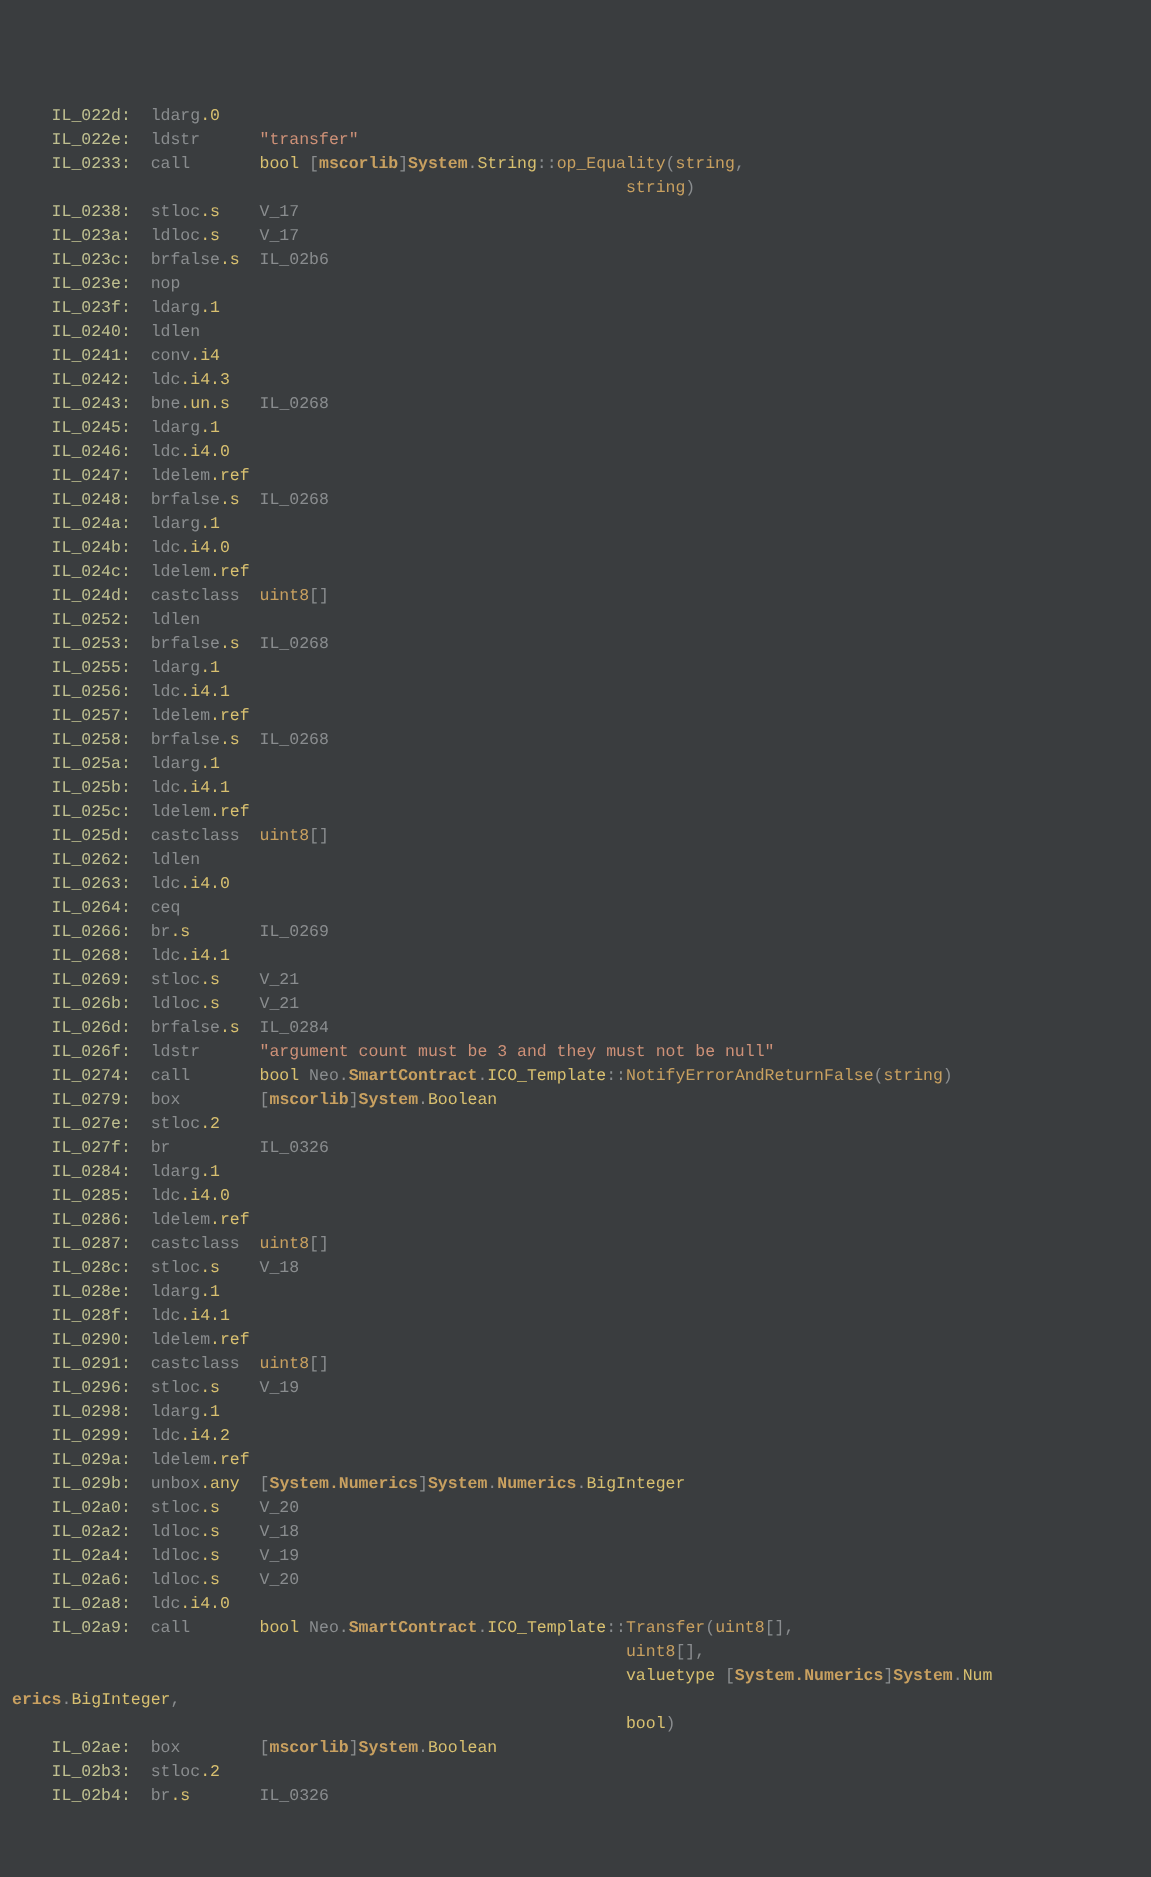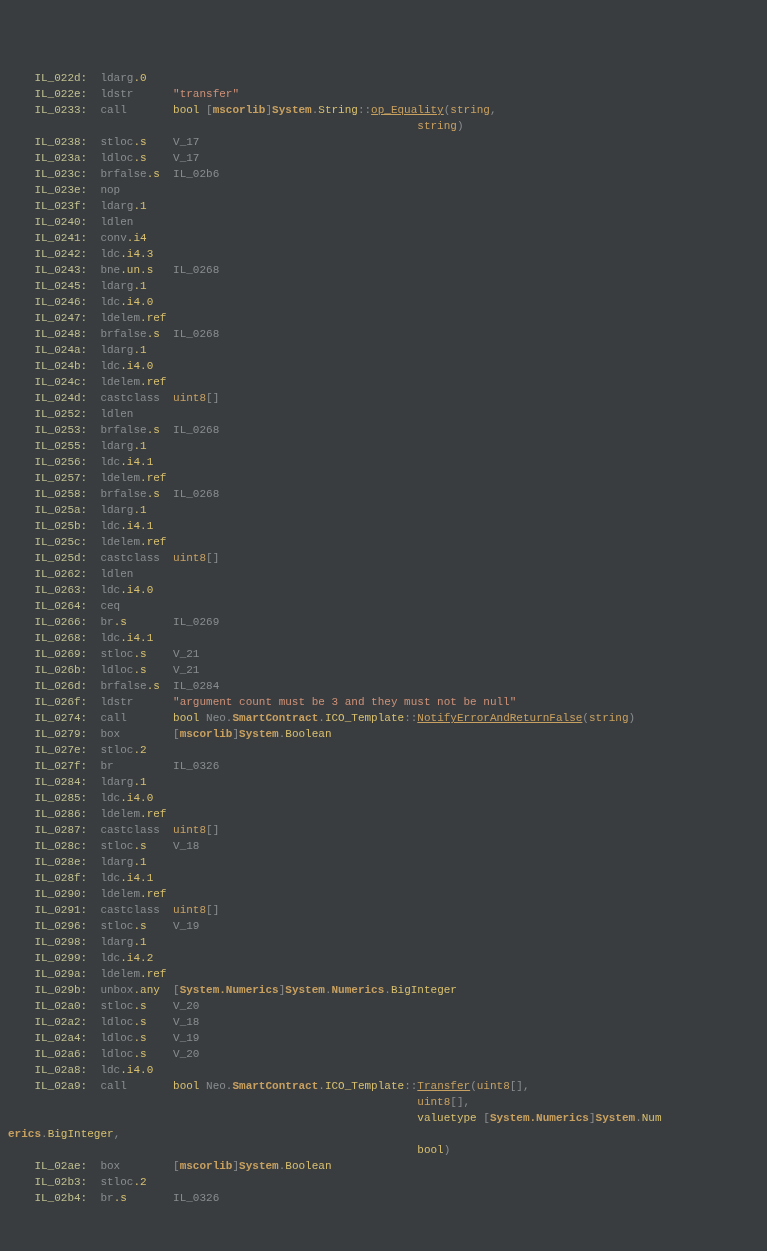--- a/index.html
+++ b/index.html
@@ -14,21 +14,21 @@
     white-space: pre;
   }
   .code-line { display: block; height: 16px; }
   .t-offset { color: #c0c090; }
   .t-op     { color: #8a8d8f; }
   .t-suffix { color: #d8c070; }
   .t-kw     { color: #d8c070; margin-top: 16px; }
   .t-str    { color: #ce9178; }
   .t-ns     { color: #c8a060; font-weight: bold; }
   .t-type   { color: #d8c070; }
-  .t-member { color: #c8a060; text-decoration: underline; }
+  .t-member { color: #c8a060; }
   .t-ptype  { color: #c8a060; }
 </style>
 </head>
 <body>
 
 
 
 <div id="code-container"><span class="code-line">    <span class="t-offset">IL_022d:</span>  <span class="t-op">ldarg</span><span class="t-suffix">.0</span>    </span><span class="code-line">    <span class="t-offset">IL_022e:</span>  <span class="t-op">ldstr</span>      <span class="t-str">"transfer"</span></span><span class="code-line">    <span class="t-offset">IL_0233:</span>  <span class="t-op">call</span>       <span class="t-kw">bool</span><span class="t-op"> [</span><span class="t-ns">mscorlib</span><span class="t-op">]</span><span class="t-ns">System</span><span class="t-op">.</span><span class="t-type">String</span><span class="t-op">::</span><span class="t-member">op_Equality</span><span class="t-op">(</span><span class="t-ptype">string</span><span class="t-op">,</span></span><span class="code-line">                                                              <span class="t-ptype">string</span><span class="t-op">)</span></span><span class="code-line">    <span class="t-offset">IL_0238:</span>  <span class="t-op">stloc</span><span class="t-suffix">.s</span>    <span class="t-op">V_17</span></span><span class="code-line">    <span class="t-offset">IL_023a:</span>  <span class="t-op">ldloc</span><span class="t-suffix">.s</span>    <span class="t-op">V_17</span></span><span class="code-line">    <span class="t-offset">IL_023c:</span>  <span class="t-op">brfalse</span><span class="t-suffix">.s</span>  <span class="t-op">IL_02b6</span></span><span class="code-line">    <span class="t-offset">IL_023e:</span>  <span class="t-op">nop</span>        </span><span class="code-line">    <span class="t-offset">IL_023f:</span>  <span class="t-op">ldarg</span><span class="t-suffix">.1</span>    </span><span class="code-line">    <span class="t-offset">IL_0240:</span>  <span class="t-op">ldlen</span>      </span><span class="code-line">    <span class="t-offset">IL_0241:</span>  <span class="t-op">conv</span><span class="t-suffix">.i4</span>    </span><span class="code-line">    <span class="t-offset">IL_0242:</span>  <span class="t-op">ldc</span><span class="t-suffix">.i4.3</span>   </span><span class="code-line">    <span class="t-offset">IL_0243:</span>  <span class="t-op">bne</span><span class="t-suffix">.un.s</span>   <span class="t-op">IL_0268</span></span><span class="code-line">    <span class="t-offset">IL_0245:</span>  <span class="t-op">ldarg</span><span class="t-suffix">.1</span>    </span><span class="code-line">    <span class="t-offset">IL_0246:</span>  <span class="t-op">ldc</span><span class="t-suffix">.i4.0</span>   </span><span class="code-line">    <span class="t-offset">IL_0247:</span>  <span class="t-op">ldelem</span><span class="t-suffix">.ref</span> </span><span class="code-line">    <span class="t-offset">IL_0248:</span>  <span class="t-op">brfalse</span><span class="t-suffix">.s</span>  <span class="t-op">IL_0268</span></span><span class="code-line">    <span class="t-offset">IL_024a:</span>  <span class="t-op">ldarg</span><span class="t-suffix">.1</span>    </span><span class="code-line">    <span class="t-offset">IL_024b:</span>  <span class="t-op">ldc</span><span class="t-suffix">.i4.0</span>   </span><span class="code-line">    <span class="t-offset">IL_024c:</span>  <span class="t-op">ldelem</span><span class="t-suffix">.ref</span> </span><span class="code-line">    <span class="t-offset">IL_024d:</span>  <span class="t-op">castclass</span>  <span class="t-ptype">uint8</span><span class="t-op">[]</span></span><span class="code-line">    <span class="t-offset">IL_0252:</span>  <span class="t-op">ldlen</span>      </span><span class="code-line">    <span class="t-offset">IL_0253:</span>  <span class="t-op">brfalse</span><span class="t-suffix">.s</span>  <span class="t-op">IL_0268</span></span><span class="code-line">    <span class="t-offset">IL_0255:</span>  <span class="t-op">ldarg</span><span class="t-suffix">.1</span>    </span><span class="code-line">    <span class="t-offset">IL_0256:</span>  <span class="t-op">ldc</span><span class="t-suffix">.i4.1</span>   </span><span class="code-line">    <span class="t-offset">IL_0257:</span>  <span class="t-op">ldelem</span><span class="t-suffix">.ref</span> </span><span class="code-line">    <span class="t-offset">IL_0258:</span>  <span class="t-op">brfalse</span><span class="t-suffix">.s</span>  <span class="t-op">IL_0268</span></span><span class="code-line">    <span class="t-offset">IL_025a:</span>  <span class="t-op">ldarg</span><span class="t-suffix">.1</span>    </span><span class="code-line">    <span class="t-offset">IL_025b:</span>  <span class="t-op">ldc</span><span class="t-suffix">.i4.1</span>   </span><span class="code-line">    <span class="t-offset">IL_025c:</span>  <span class="t-op">ldelem</span><span class="t-suffix">.ref</span> </span><span class="code-line">    <span class="t-offset">IL_025d:</span>  <span class="t-op">castclass</span>  <span class="t-ptype">uint8</span><span class="t-op">[]</span></span><span class="code-line">    <span class="t-offset">IL_0262:</span>  <span class="t-op">ldlen</span>      </span><span class="code-line">    <span class="t-offset">IL_0263:</span>  <span class="t-op">ldc</span><span class="t-suffix">.i4.0</span>   </span><span class="code-line">    <span class="t-offset">IL_0264:</span>  <span class="t-op">ceq</span>        </span><span class="code-line">    <span class="t-offset">IL_0266:</span>  <span class="t-op">br</span><span class="t-suffix">.s</span>       <span class="t-op">IL_0269</span></span><span class="code-line">    <span class="t-offset">IL_0268:</span>  <span class="t-op">ldc</span><span class="t-suffix">.i4.1</span>   </span><span class="code-line">    <span class="t-offset">IL_0269:</span>  <span class="t-op">stloc</span><span class="t-suffix">.s</span>    <span class="t-op">V_21</span></span><span class="code-line">    <span class="t-offset">IL_026b:</span>  <span class="t-op">ldloc</span><span class="t-suffix">.s</span>    <span class="t-op">V_21</span></span><span class="code-line">    <span class="t-offset">IL_026d:</span>  <span class="t-op">brfalse</span><span class="t-suffix">.s</span>  <span class="t-op">IL_0284</span></span><span class="code-line">    <span class="t-offset">IL_026f:</span>  <span class="t-op">ldstr</span>      <span class="t-str">"argument count must be 3 and they must not be null"</span></span><span class="code-line">    <span class="t-offset">IL_0274:</span>  <span class="t-op">call</span>       <span class="t-kw">bool</span><span class="t-op"> Neo</span><span class="t-op">.</span><span class="t-ns">SmartContract</span><span class="t-op">.</span><span class="t-type">ICO_Template</span><span class="t-op">::</span><span class="t-member">NotifyErrorAndReturnFalse</span><span class="t-op">(</span><span class="t-ptype">string</span><span class="t-op">)</span></span><span class="code-line">    <span class="t-offset">IL_0279:</span>  <span class="t-op">box</span>        <span class="t-op">[</span><span class="t-ns">mscorlib</span><span class="t-op">]</span><span class="t-ns">System</span><span class="t-op">.</span><span class="t-type">Boolean</span></span><span class="code-line">    <span class="t-offset">IL_027e:</span>  <span class="t-op">stloc</span><span class="t-suffix">.2</span>    </span><span class="code-line">    <span class="t-offset">IL_027f:</span>  <span class="t-op">br</span>         <span class="t-op">IL_0326</span></span><span class="code-line">    <span class="t-offset">IL_0284:</span>  <span class="t-op">ldarg</span><span class="t-suffix">.1</span>    </span><span class="code-line">    <span class="t-offset">IL_0285:</span>  <span class="t-op">ldc</span><span class="t-suffix">.i4.0</span>   </span><span class="code-line">    <span class="t-offset">IL_0286:</span>  <span class="t-op">ldelem</span><span class="t-suffix">.ref</span> </span><span class="code-line">    <span class="t-offset">IL_0287:</span>  <span class="t-op">castclass</span>  <span class="t-ptype">uint8</span><span class="t-op">[]</span></span><span class="code-line">    <span class="t-offset">IL_028c:</span>  <span class="t-op">stloc</span><span class="t-suffix">.s</span>    <span class="t-op">V_18</span></span><span class="code-line">    <span class="t-offset">IL_028e:</span>  <span class="t-op">ldarg</span><span class="t-suffix">.1</span>    </span><span class="code-line">    <span class="t-offset">IL_028f:</span>  <span class="t-op">ldc</span><span class="t-suffix">.i4.1</span>   </span><span class="code-line">    <span class="t-offset">IL_0290:</span>  <span class="t-op">ldelem</span><span class="t-suffix">.ref</span> </span><span class="code-line">    <span class="t-offset">IL_0291:</span>  <span class="t-op">castclass</span>  <span class="t-ptype">uint8</span><span class="t-op">[]</span></span><span class="code-line">    <span class="t-offset">IL_0296:</span>  <span class="t-op">stloc</span><span class="t-suffix">.s</span>    <span class="t-op">V_19</span></span><span class="code-line">    <span class="t-offset">IL_0298:</span>  <span class="t-op">ldarg</span><span class="t-suffix">.1</span>    </span><span class="code-line">    <span class="t-offset">IL_0299:</span>  <span class="t-op">ldc</span><span class="t-suffix">.i4.2</span>   </span><span class="code-line">    <span class="t-offset">IL_029a:</span>  <span class="t-op">ldelem</span><span class="t-suffix">.ref</span> </span><span class="code-line">    <span class="t-offset">IL_029b:</span>  <span class="t-op">unbox</span><span class="t-suffix">.any</span>  <span class="t-op">[</span><span class="t-ns">System.Numerics</span><span class="t-op">]</span><span class="t-ns">System</span><span class="t-op">.</span><span class="t-ns">Numerics</span><span class="t-op">.</span><span class="t-type">BigInteger</span></span><span class="code-line">    <span class="t-offset">IL_02a0:</span>  <span class="t-op">stloc</span><span class="t-suffix">.s</span>    <span class="t-op">V_20</span></span><span class="code-line">    <span class="t-offset">IL_02a2:</span>  <span class="t-op">ldloc</span><span class="t-suffix">.s</span>    <span class="t-op">V_18</span></span><span class="code-line">    <span class="t-offset">IL_02a4:</span>  <span class="t-op">ldloc</span><span class="t-suffix">.s</span>    <span class="t-op">V_19</span></span><span class="code-line">    <span class="t-offset">IL_02a6:</span>  <span class="t-op">ldloc</span><span class="t-suffix">.s</span>    <span class="t-op">V_20</span></span><span class="code-line">    <span class="t-offset">IL_02a8:</span>  <span class="t-op">ldc</span><span class="t-suffix">.i4.0</span>   </span><span class="code-line">    <span class="t-offset">IL_02a9:</span>  <span class="t-op">call</span>       <span class="t-kw">bool</span><span class="t-op"> Neo</span><span class="t-op">.</span><span class="t-ns">SmartContract</span><span class="t-op">.</span><span class="t-type">ICO_Template</span><span class="t-op">::</span><span class="t-member">Transfer</span><span class="t-op">(</span><span class="t-ptype">uint8</span><span class="t-op">[],</span></span><span class="code-line">                                                              <span class="t-ptype">uint8</span><span class="t-op">[],</span></span><span class="code-line">                                                              <span class="t-kw">valuetype</span><span class="t-op"> [</span><span class="t-ns">System.Numerics</span><span class="t-op">]</span><span class="t-ns">System</span><span class="t-op">.</span><span class="t-type">Num</span></span><span class="code-line"><span class="t-ns">erics</span><span class="t-op">.</span><span class="t-type">BigInteger</span><span class="t-op">,</span></span><span class="code-line">                                                              <span class="t-kw">bool</span><span class="t-op">)</span></span><span class="code-line">    <span class="t-offset">IL_02ae:</span>  <span class="t-op">box</span>        <span class="t-op">[</span><span class="t-ns">mscorlib</span><span class="t-op">]</span><span class="t-ns">System</span><span class="t-op">.</span><span class="t-type">Boolean</span></span><span class="code-line">    <span class="t-offset">IL_02b3:</span>  <span class="t-op">stloc</span><span class="t-suffix">.2</span>    </span><span class="code-line">    <span class="t-offset">IL_02b4:</span>  <span class="t-op">br</span><span class="t-suffix">.s</span>       <span class="t-op">IL_0326</span></span></div>
 
 

